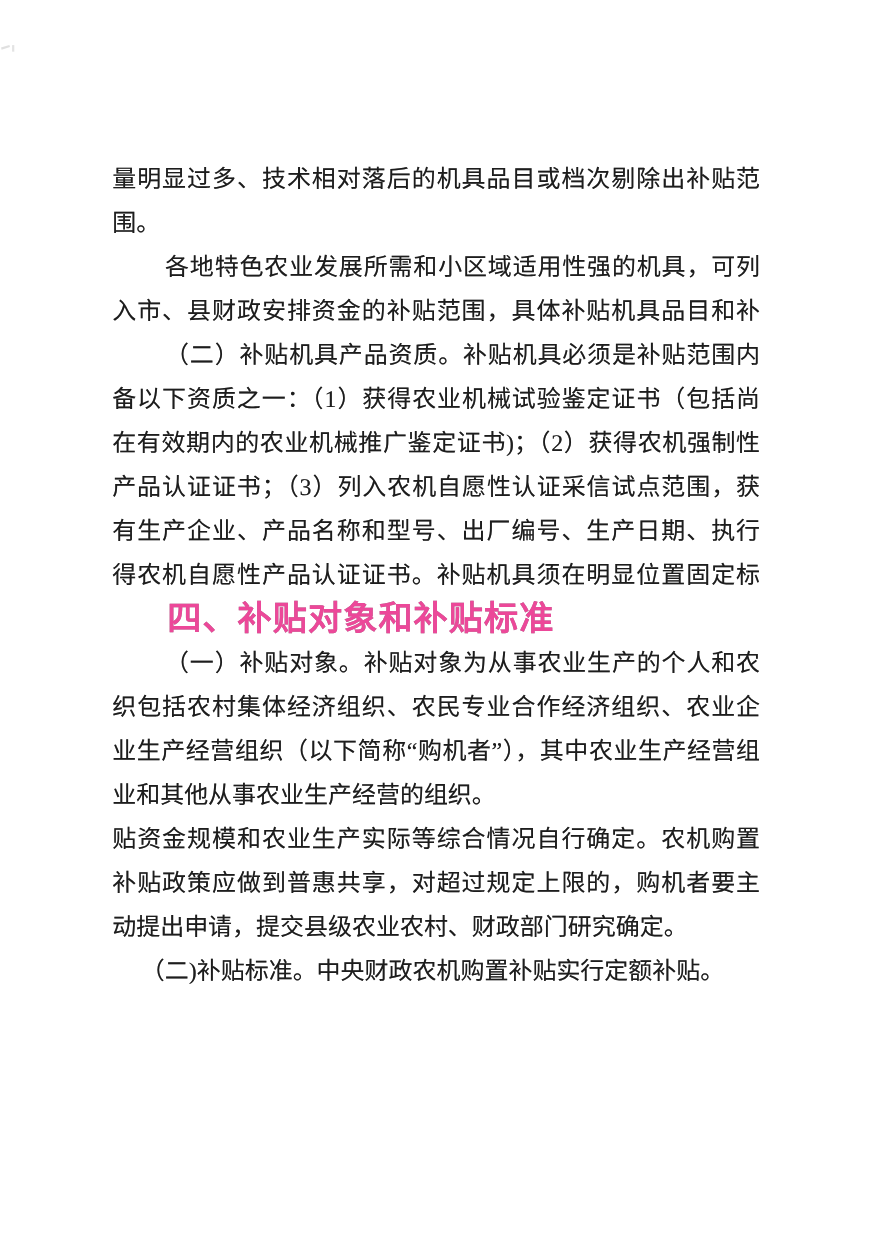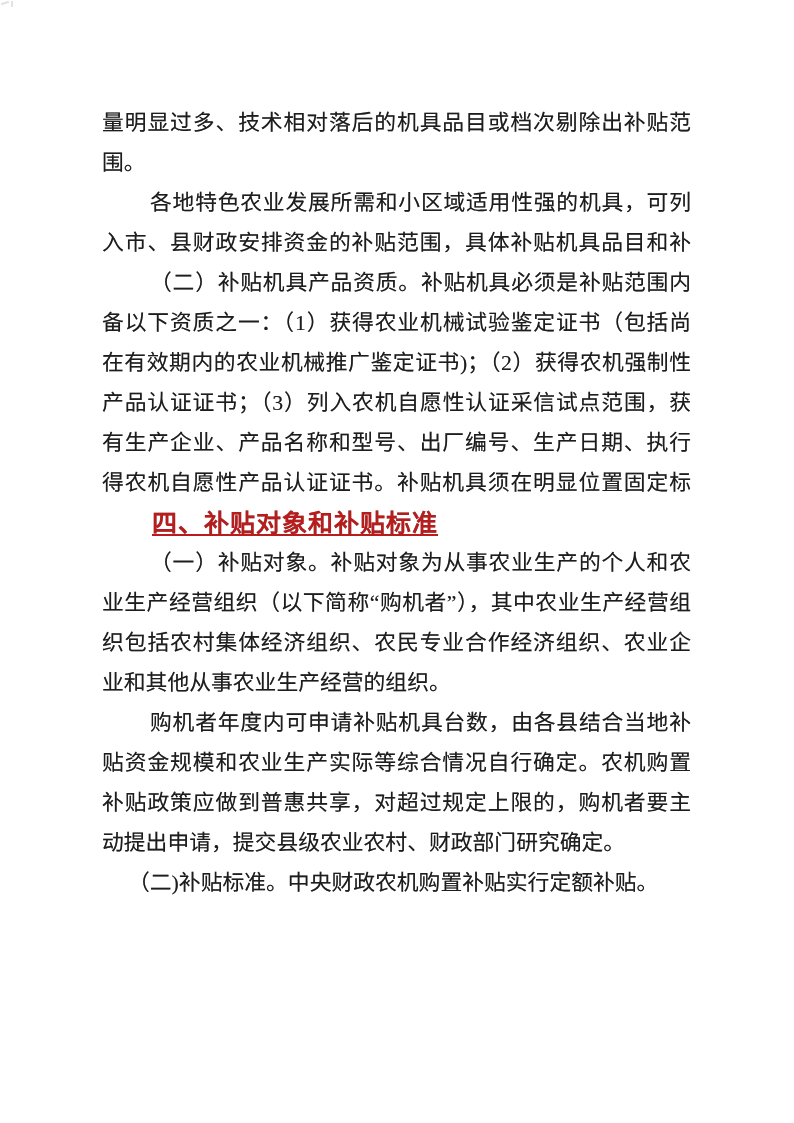--- a/index.html
+++ b/index.html
@@ -8,20 +8,21 @@
     background: #ffffff;
   }
   .page {
     position: relative;
     width: 794px;
     height: 926px;
     background: #ffffff;
     overflow: hidden;
     font-family: "Liberation Serif", "DejaVu Serif", serif;
     color: #1d1d1d;
+    margin-top: 40px;
   }
   .textblock {
     position: absolute;
     left: 102px;
     top: 103px;
     width: 589px;
   }
   .line {
     height: 40px;
     line-height: 40px;
@@ -30,25 +31,24 @@
   }
   .j {
     text-align: justify;
     text-align-last: justify;
   }
   .ind    { padding-left: 48px; }
   .ind-sm { padding-left: 26px; }
   .heading {
     font-family: "Liberation Sans", "DejaVu Sans", sans-serif;
     font-weight: 700;
-    font-size: 25px;
+    font-size: 31px;
     letter-spacing: 1px;
     padding-left: 50px;
-    color: #b91c1c;
-    text-decoration: underline;
+    color: #ec4899;
   }
   .pagenum {
     position: absolute;
     top: 1040px;
     right: 144px;
     font-size: 21px;
     letter-spacing: 1.5px;
     color: #222222;
     text-shadow: 0 0 0.5px rgba(45,45,45,0.5);
   }
@@ -91,24 +91,23 @@
     <div class="line ind j">各地特色农业发展所需和小区域适用性强的机具，可列</div>
     <div class="line j">入市、县财政安排资金的补贴范围，具体补贴机具品目和补</div>
     <div class="line ind j">（二）补贴机具产品资质。补贴机具必须是补贴范围内</div>
     <div class="line j">备以下资质之一：（1）获得农业机械试验鉴定证书（包括尚</div>
     <div class="line j">在有效期内的农业机械推广鉴定证书)；（2）获得农机强制性</div>
     <div class="line j">产品认证证书；（3）列入农机自愿性认证采信试点范围，获</div>
     <div class="line j">有生产企业、产品名称和型号、出厂编号、生产日期、执行</div>
     <div class="line j">得农机自愿性产品认证证书。补贴机具须在明显位置固定标</div>
     <div class="line heading">四、补贴对象和补贴标准</div>
     <div class="line ind j">（一）补贴对象。补贴对象为从事农业生产的个人和农</div>
+    <div class="line j">织包括农村集体经济组织、农民专业合作经济组织、农业企</div>
     <div class="line j">业生产经营组织（以下简称“购机者”），其中农业生产经营组</div>
-    <div class="line j">织包括农村集体经济组织、农民专业合作经济组织、农业企</div>
     <div class="line">业和其他从事农业生产经营的组织。</div>
-    <div class="line ind j">购机者年度内可申请补贴机具台数，由各县结合当地补</div>
     <div class="line j">贴资金规模和农业生产实际等综合情况自行确定。农机购置</div>
     <div class="line j">补贴政策应做到普惠共享，对超过规定上限的，购机者要主</div>
     <div class="line">动提出申请，提交县级农业农村、财政部门研究确定。</div>
     <div class="line ind-sm">（二)补贴标准。中央财政农机购置补贴实行定额补贴。</div>
   </div>
 
   <div class="pagenum">— 5 —</div>
 
 </div>
 

